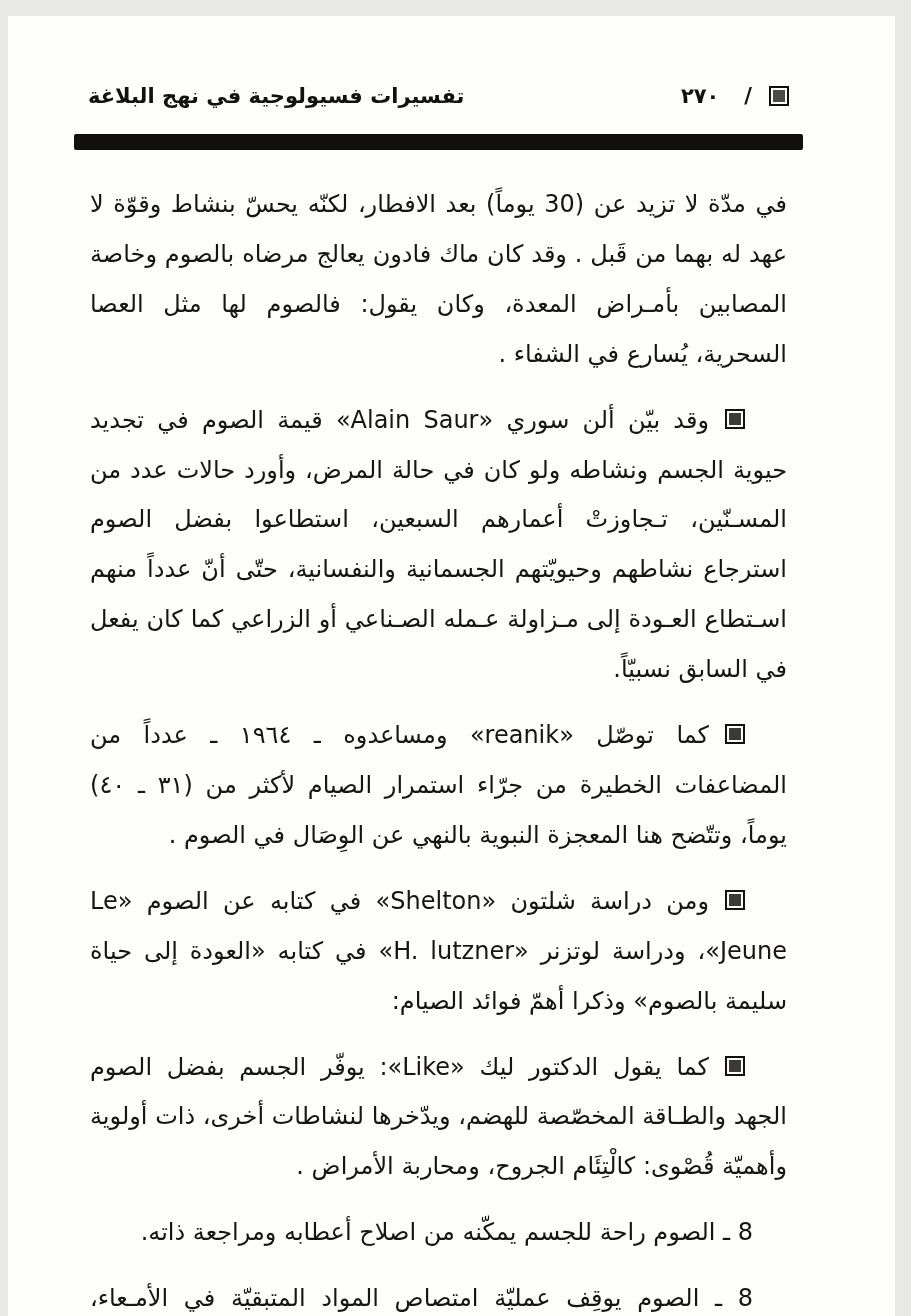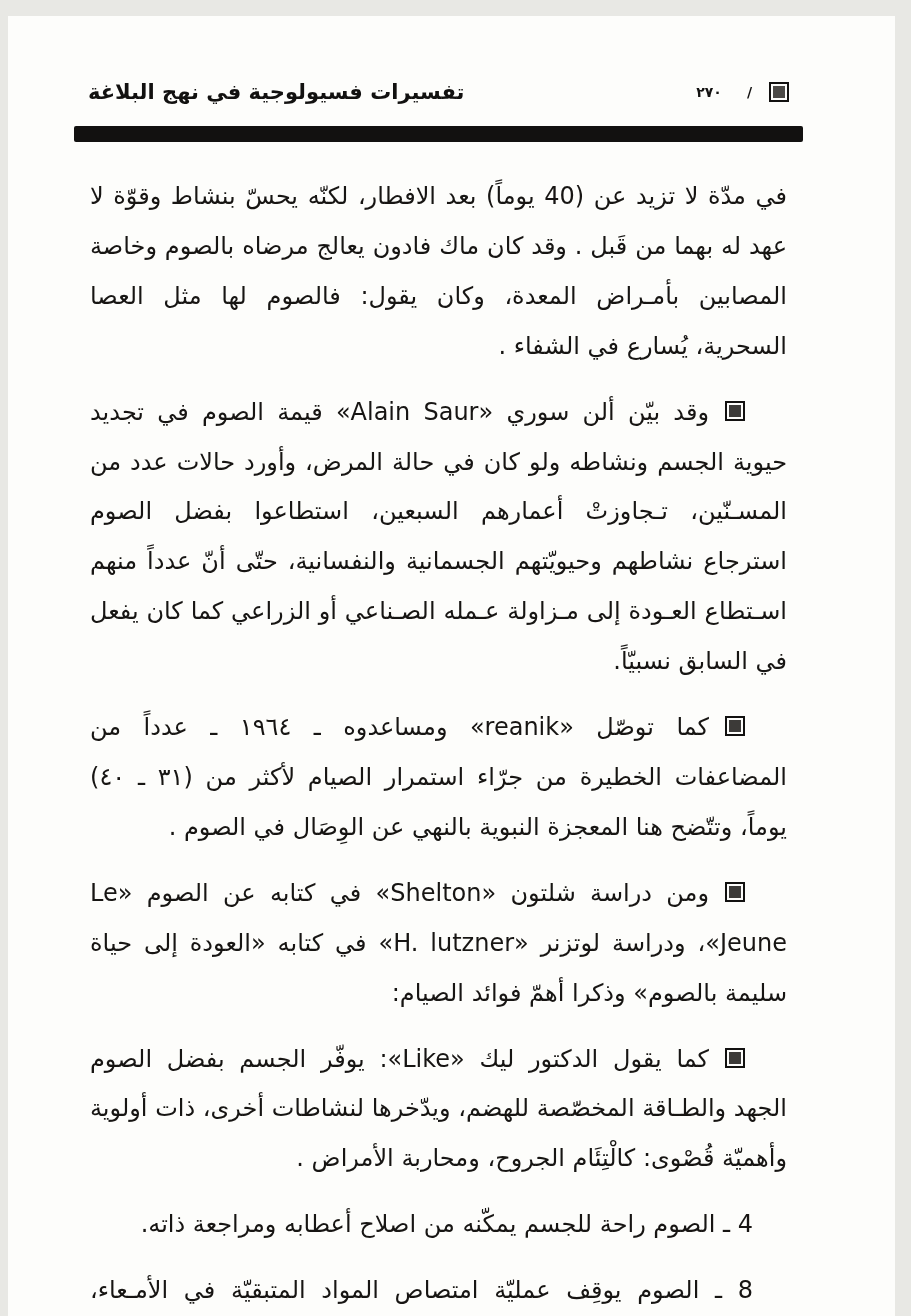--- a/index.html
+++ b/index.html
@@ -42,21 +42,21 @@
     letter-spacing: 0;
     color: #121110;
   }
 
   .page-num-box {
     direction: ltr;
     display: flex;
     align-items: center;
     gap: 9px;
     font-weight: bold;
-    font-size: 14px;
+    font-size: 21px;
     color: #121110;
   }
 
   .ornament-square {
     display: inline-block;
     width: 15px;
     height: 15px;
     border: 2px solid #121110;
     box-shadow: inset 0 0 0 2px #fdfdfb;
     background: #4c4a47;
@@ -113,29 +113,29 @@
         <span>٢٧٠</span>
         <span>/</span>
         <span class="ornament-square"></span>
       </div>
     </div>
 
     <div class="header-rule"></div>
 
     <div class="body-text">
 
-      <p>في مدّة لا تزيد عن (40 يوماً) بعد الافطار، لكنّه يحسّ بنشاط وقوّة لا عهد له بهما من قَبل . وقد كان ماك فادون يعالج مرضاه بالصوم وخاصة المصابين بأمـراض المعدة، وكان يقول: فالصوم لها مثل العصا السحرية، يُسارع في الشفاء .</p>
+      <p>في مدّة لا تزيد عن (30 يوماً) بعد الافطار، لكنّه يحسّ بنشاط وقوّة لا عهد له بهما من قَبل . وقد كان ماك فادون يعالج مرضاه بالصوم وخاصة المصابين بأمـراض المعدة، وكان يقول: فالصوم لها مثل العصا السحرية، يُسارع في الشفاء .</p>
 
       <p class="para-bullet"><span class="bullet-square"></span><span>وقد بيّن ألن سوري «Alain Saur» قيمة الصوم في تجديد حيوية الجسم ونشاطه ولو كان في حالة المرض، وأورد حالات عدد من المسـنّين، تـجاوزتْ أعمارهم السبعين، استطاعوا بفضل الصوم استرجاع نشاطهم وحيويّتهم الجسمانية والنفسانية، حتّى أنّ عدداً منهم اسـتطاع العـودة إلى مـزاولة عـمله الصـناعي أو الزراعي كما كان يفعل في السابق نسبيّاً.</span></p>
 
       <p class="para-bullet"><span class="bullet-square"></span><span>كما توصّل «reanik» ومساعدوه ـ ١٩٦٤ ـ عدداً من المضاعفات الخطيرة من جرّاء استمرار الصيام لأكثر من (٣١ ـ ٤٠) يوماً، وتتّضح هنا المعجزة النبوية بالنهي عن الوِصَال في الصوم .</span></p>
 
       <p class="para-bullet"><span class="bullet-square"></span><span>ومن دراسة شلتون «Shelton» في كتابه عن الصوم «Le Jeune»، ودراسة لوتزنر «H. lutzner» في كتابه «العودة إلى حياة سليمة بالصوم» وذكرا أهمّ فوائد الصيام:</span></p>
 
       <p class="para-bullet"><span class="bullet-square"></span><span>كما يقول الدكتور ليك «Like»: يوفّر الجسم بفضل الصوم الجهد والطـاقة المخصّصة للهضم، ويدّخرها لنشاطات أخرى، ذات أولوية وأهميّة قُصْوى: كالْتِئَام الجروح، ومحاربة الأمراض .</span></p>
 
-      <p class="list-item">4 ـ الصوم راحة للجسم يمكّنه من اصلاح أعطابه ومراجعة ذاته.</p>
+      <p class="list-item">8 ـ الصوم راحة للجسم يمكّنه من اصلاح أعطابه ومراجعة ذاته.</p>
 
       <p class="list-item">8 ـ الصوم يوقِف عمليّة امتصاص المواد المتبقيّة في الأمـعاء، ويـعمل عـلى طرحها والتي يمكن أنْ يؤدّي طول مكثها إلى تحولها لنـفايات سـمّية، كـما أنّـه الوسيلة الوحيدة الفعّالة التي تسمح بطرد السموم المتراكمة في البدن والآتية مـن المحيط الملوّث .</p>
 
     </div>
   </div>
 </div>
 
 </body></html>

